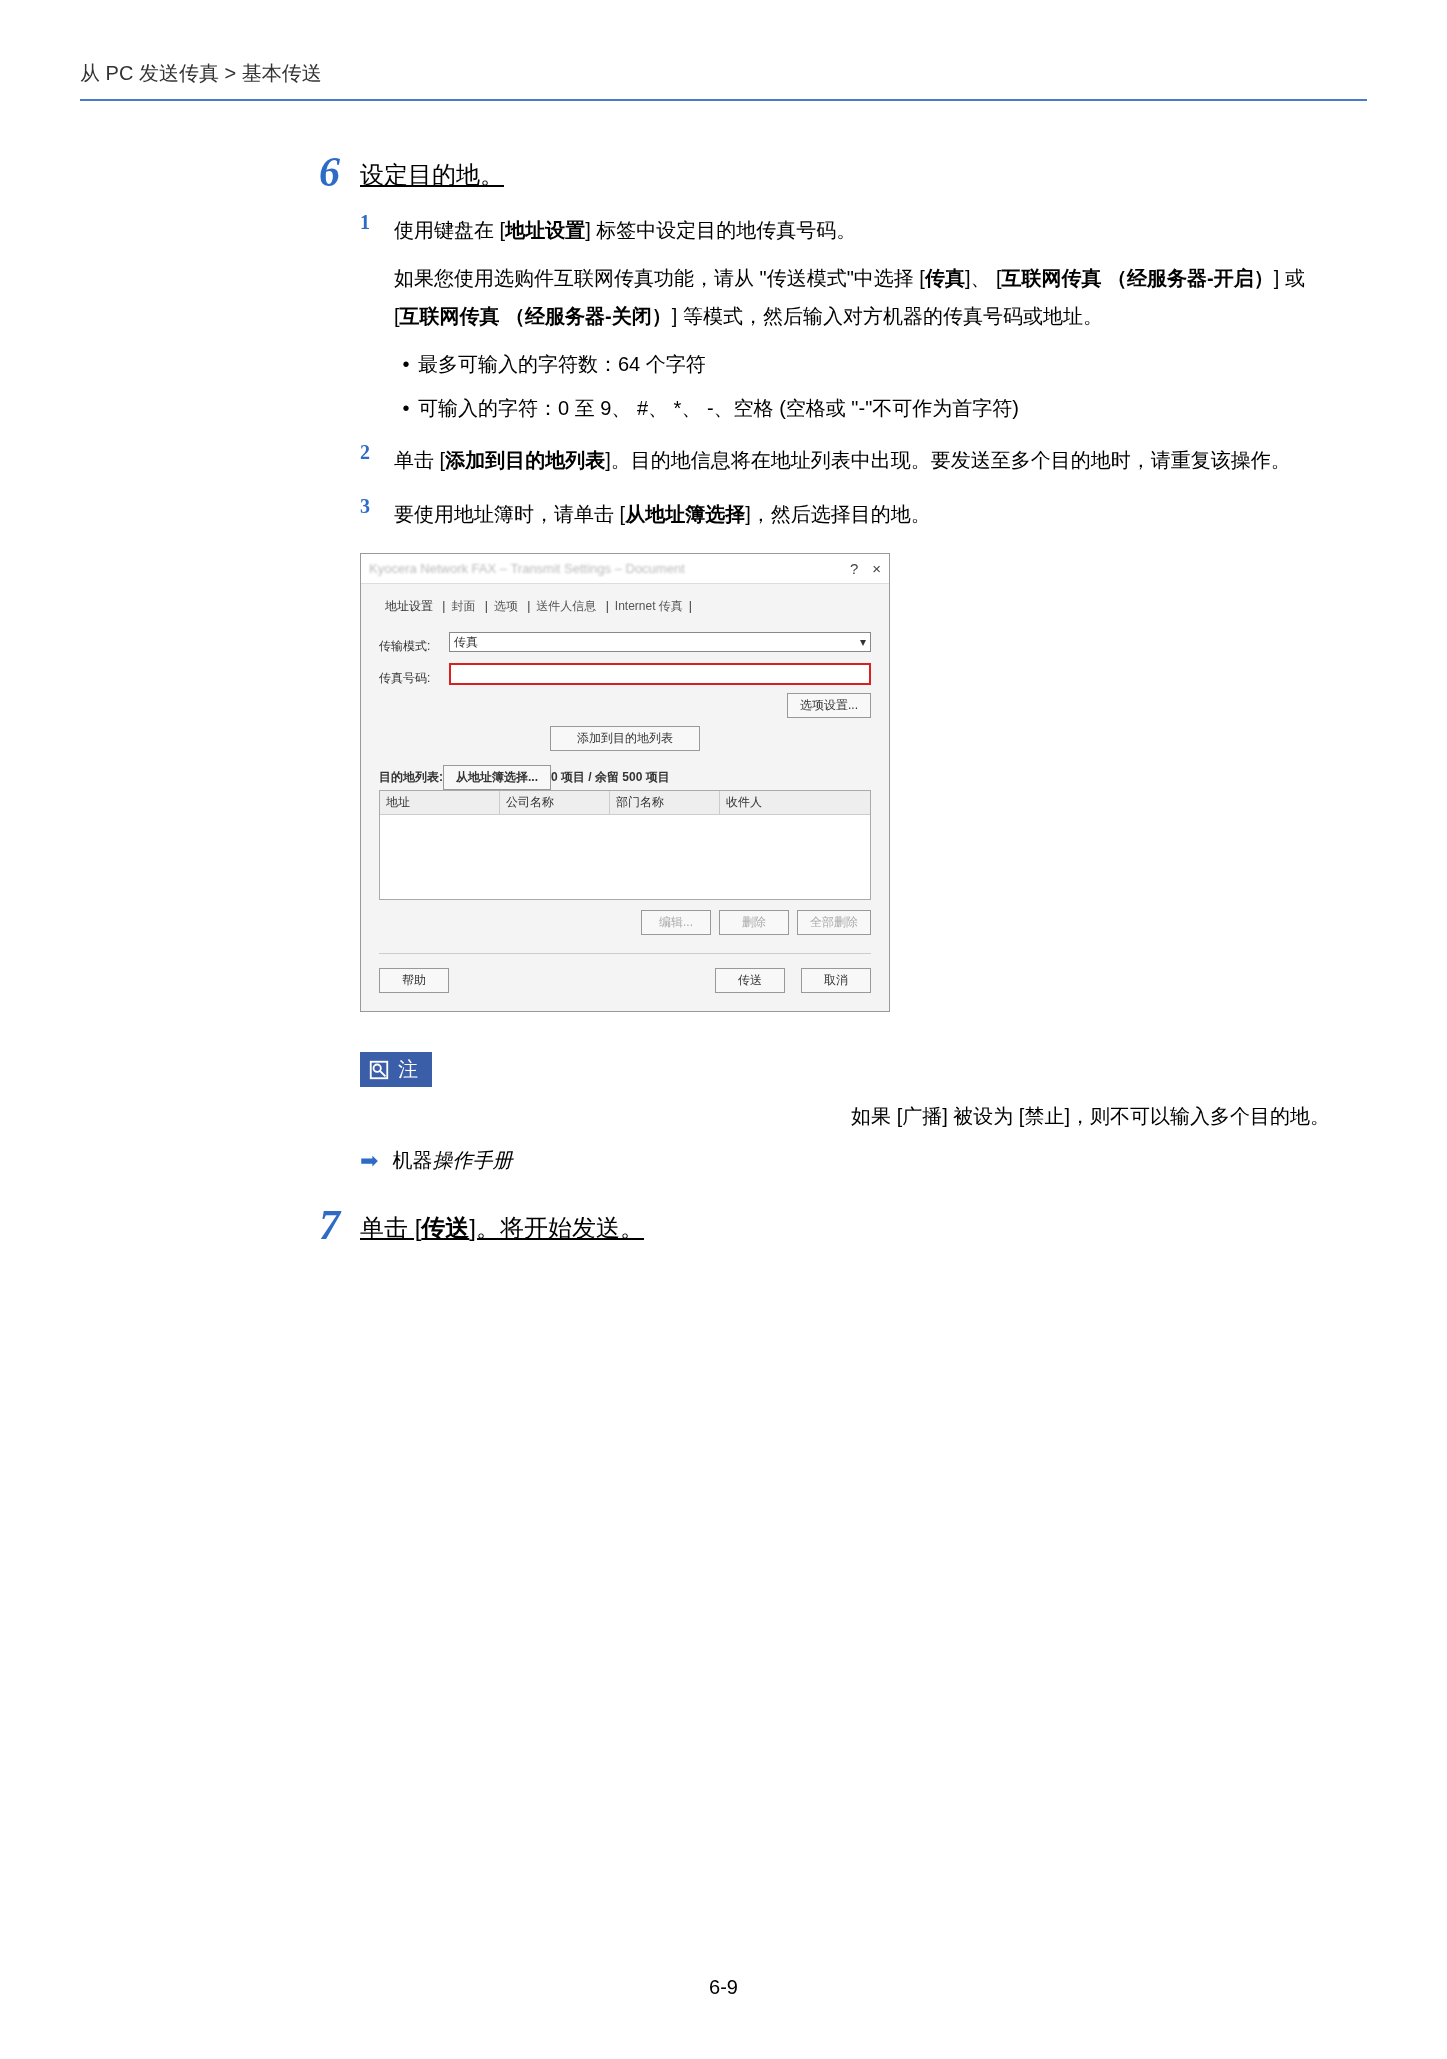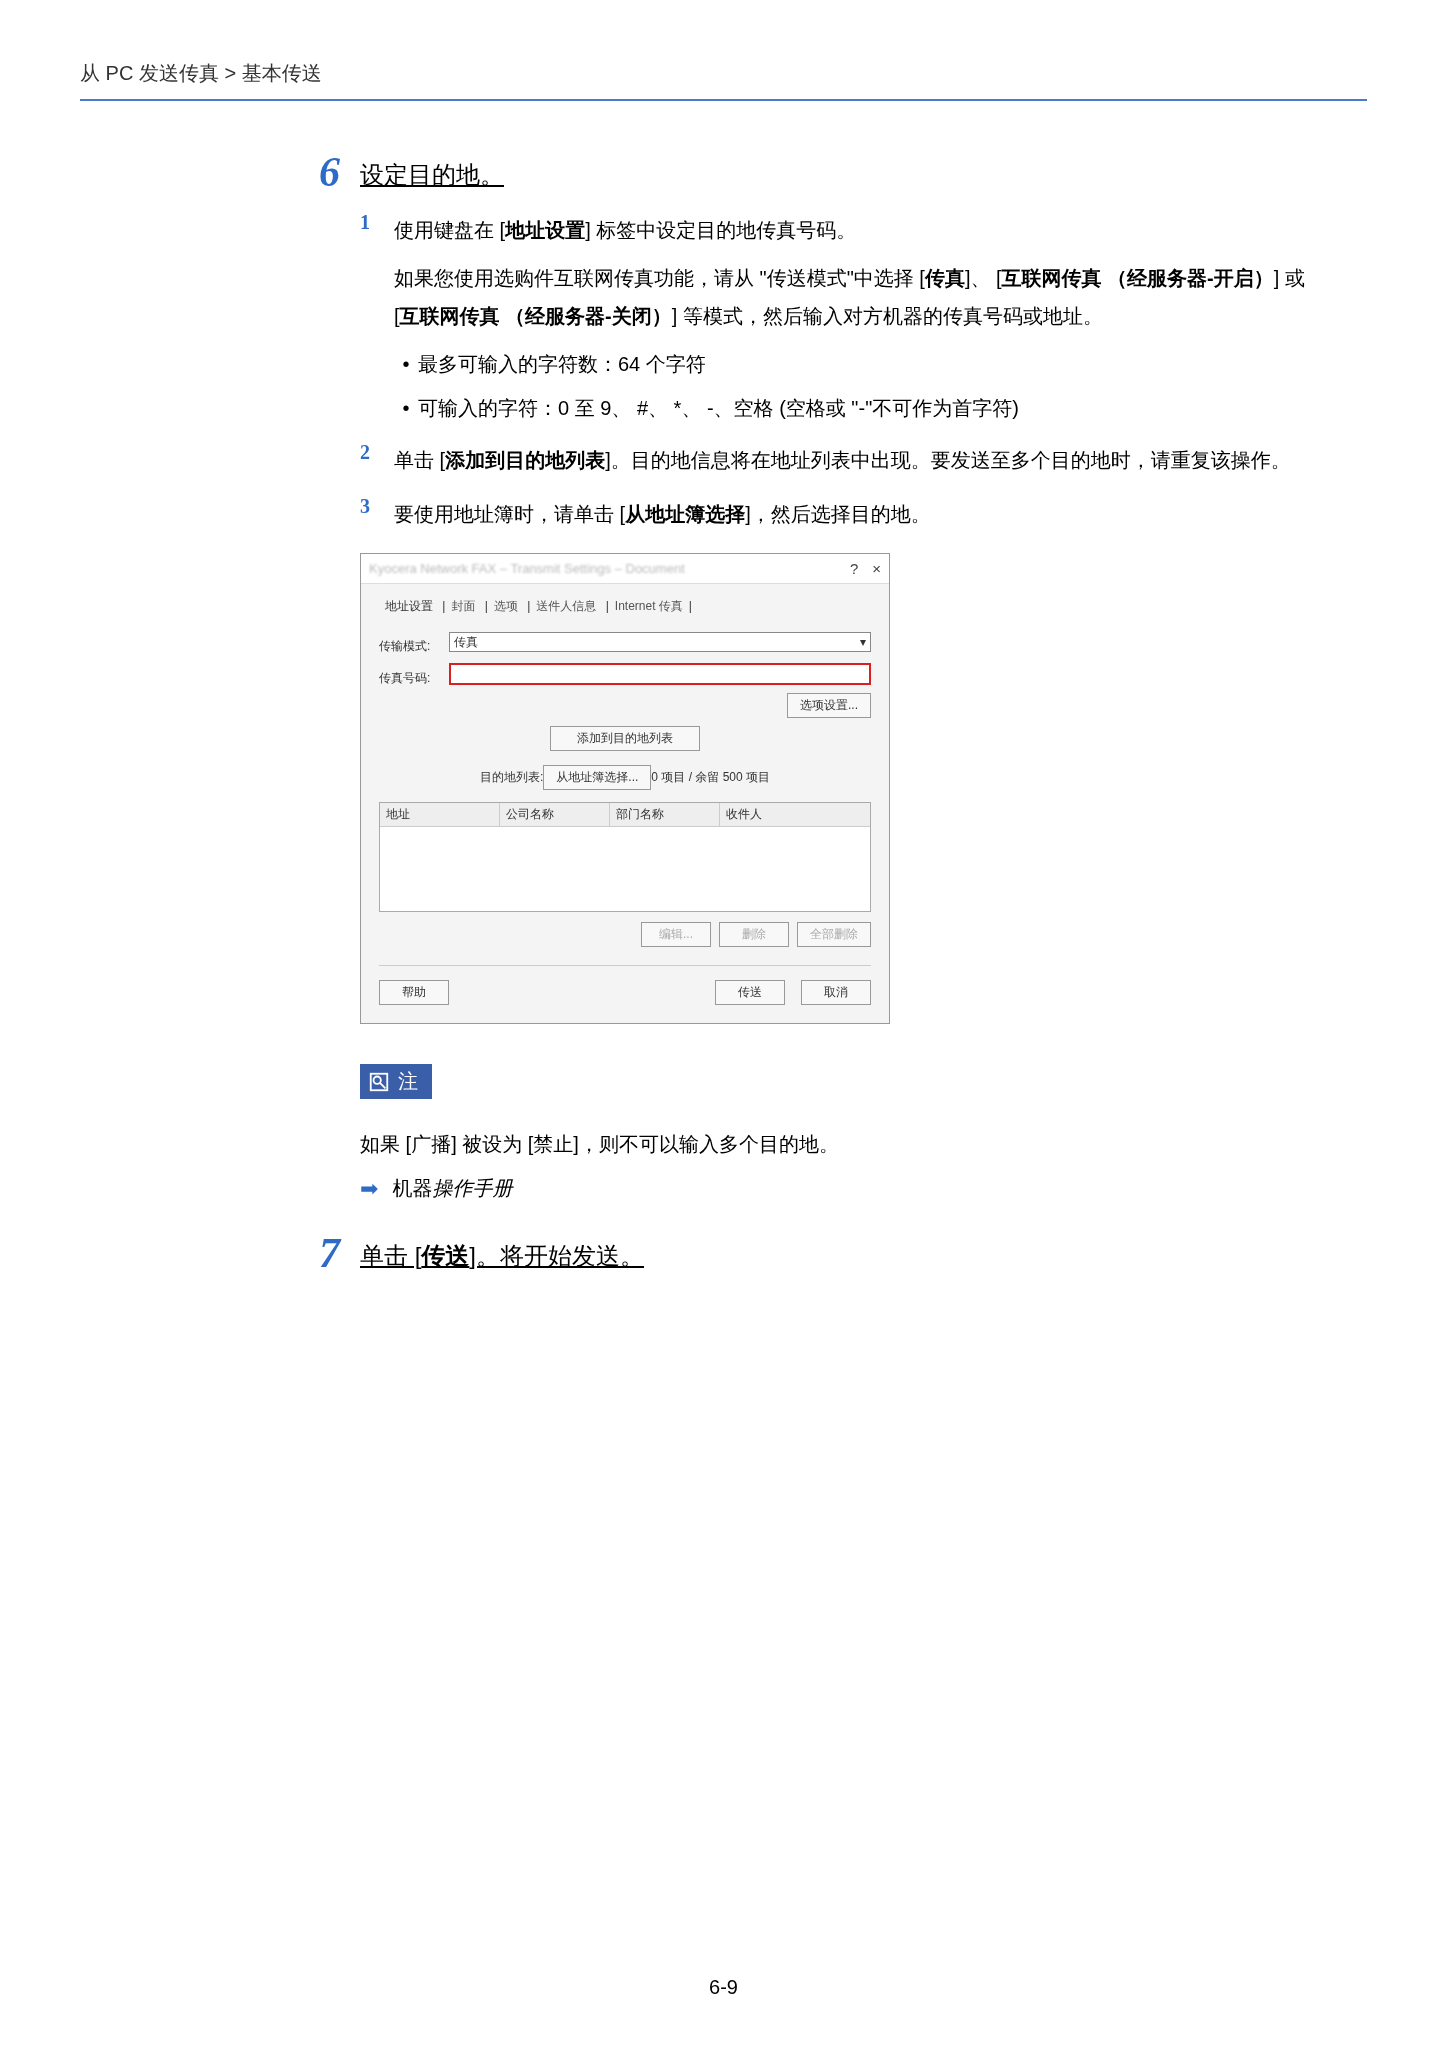--- a/index.html
+++ b/index.html
@@ -137,22 +137,22 @@
     flex: 1; height: 22px; border: 2px solid #d92020; background: #fff;
   }
   .dlg-btn {
     border: 1px solid #999; background: #f8f8f8; font-size: 12px;
     padding: 3px 12px; display: inline-block; text-align: center;
   }
   .dlg-btn-wide { width: 150px; }
   .dlg-row-right { display:flex; justify-content:flex-end; margin: 4px 0 8px 0; }
   .dlg-row-center { display:flex; justify-content:center; margin: 6px 0 14px 0; }
   .dlg-listhdr {
-    display:flex; justify-content:center; align-items:center;
-    font-size:12px; margin-bottom:12px;
+    display:flex; justify-content:flex-start; align-items:center;
+    font-size:12px; margin-bottom:0;font-weight:bold;
   }
   .dlg-table {
     border:1px solid #aaa; background:#fff; height:110px; width:100%;
   }
   .dlg-table-head {
     display:flex; background:#eee; border-bottom:1px solid #ccc; font-size:12px;
   }
   .dlg-th { padding:3px 6px; border-right:1px solid #ccc; }
   .dlg-btnrow { display:flex; justify-content:flex-end; gap:8px; margin-top:10px; }
   .dlg-btnrow .dlg-btn { min-width:70px; color:#aaa; }
@@ -173,21 +173,22 @@
     padding: 4px 14px 4px 8px;
     font-size: 20px;
     gap: 8px;
   }
   .note-icon {
     width: 22px; height: 22px; display:inline-block;
   }
   .note-body {
     font-size: 20px;
     line-height: 1.9;
-    margin-top: 26px;
+    margin-top: 10px;
+    text-align: right;
   }
   .ref-row {
     display: flex; align-items: center; gap: 14px;
     margin-top: 12px; font-size: 20px;
   }
   .ref-arrow {
     color: #2e6bc7; font-size: 22px;
   }
   .ref-text .italic { font-style: italic; }
   .page-num {

